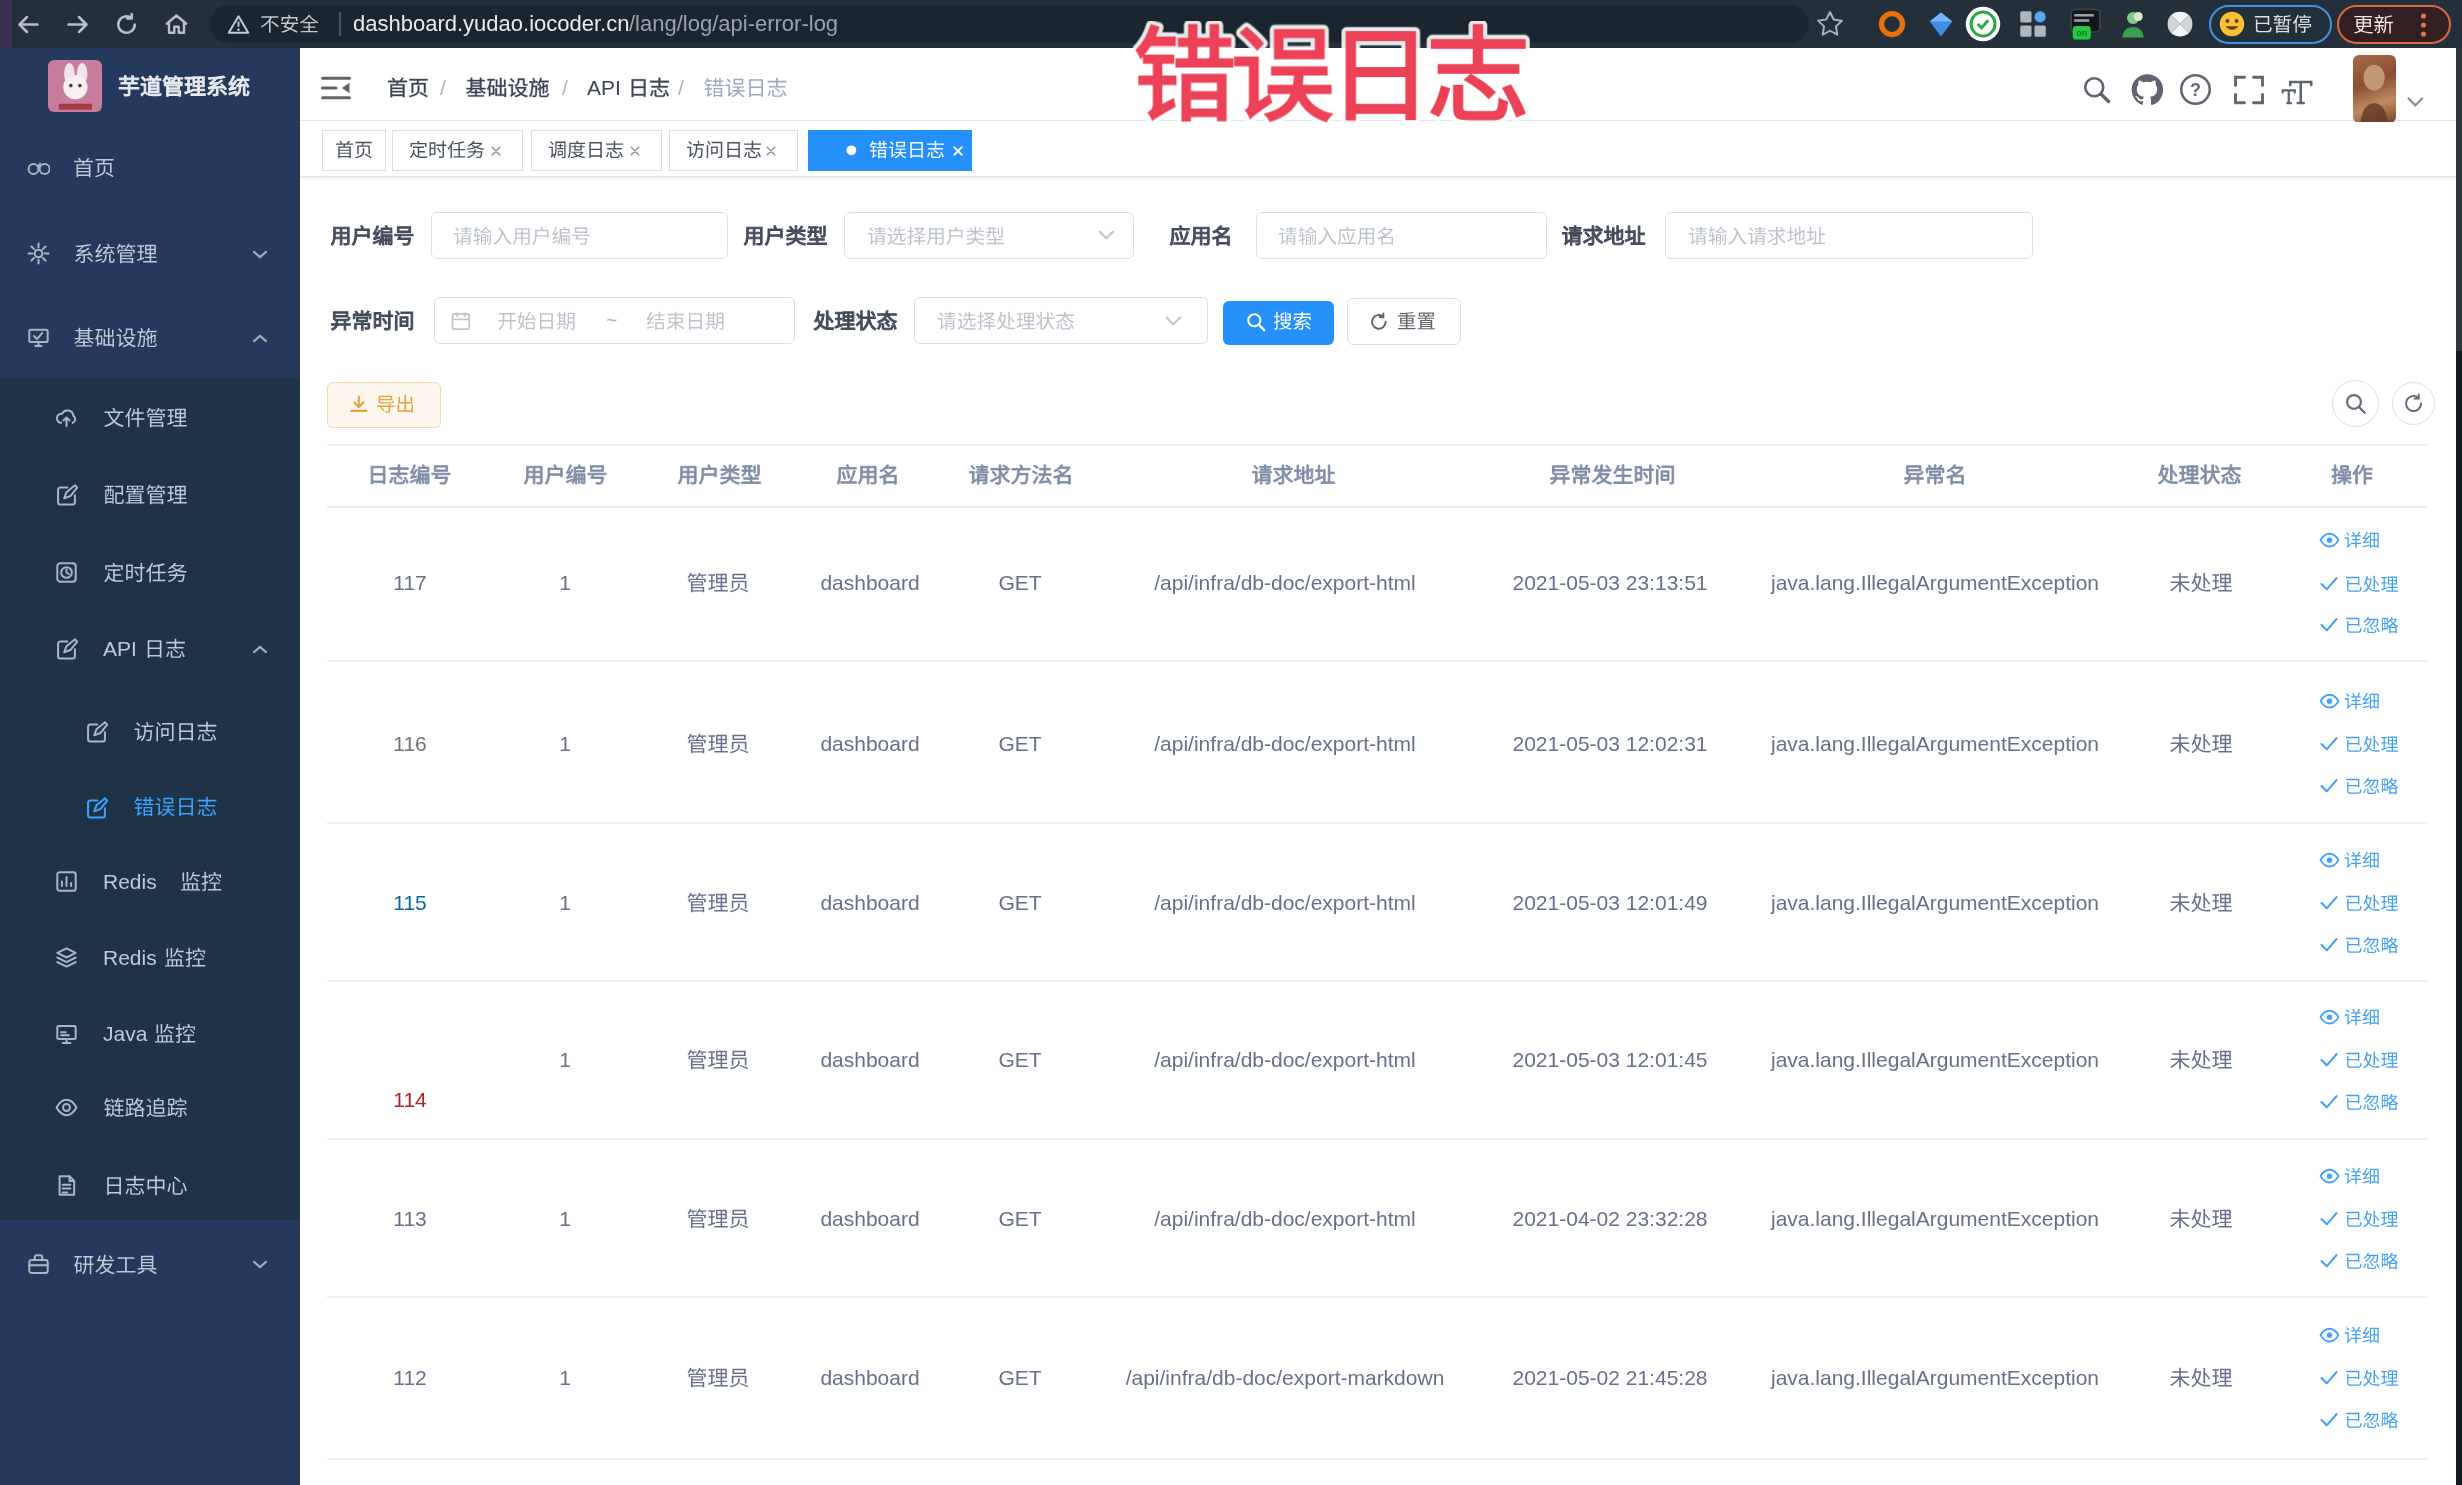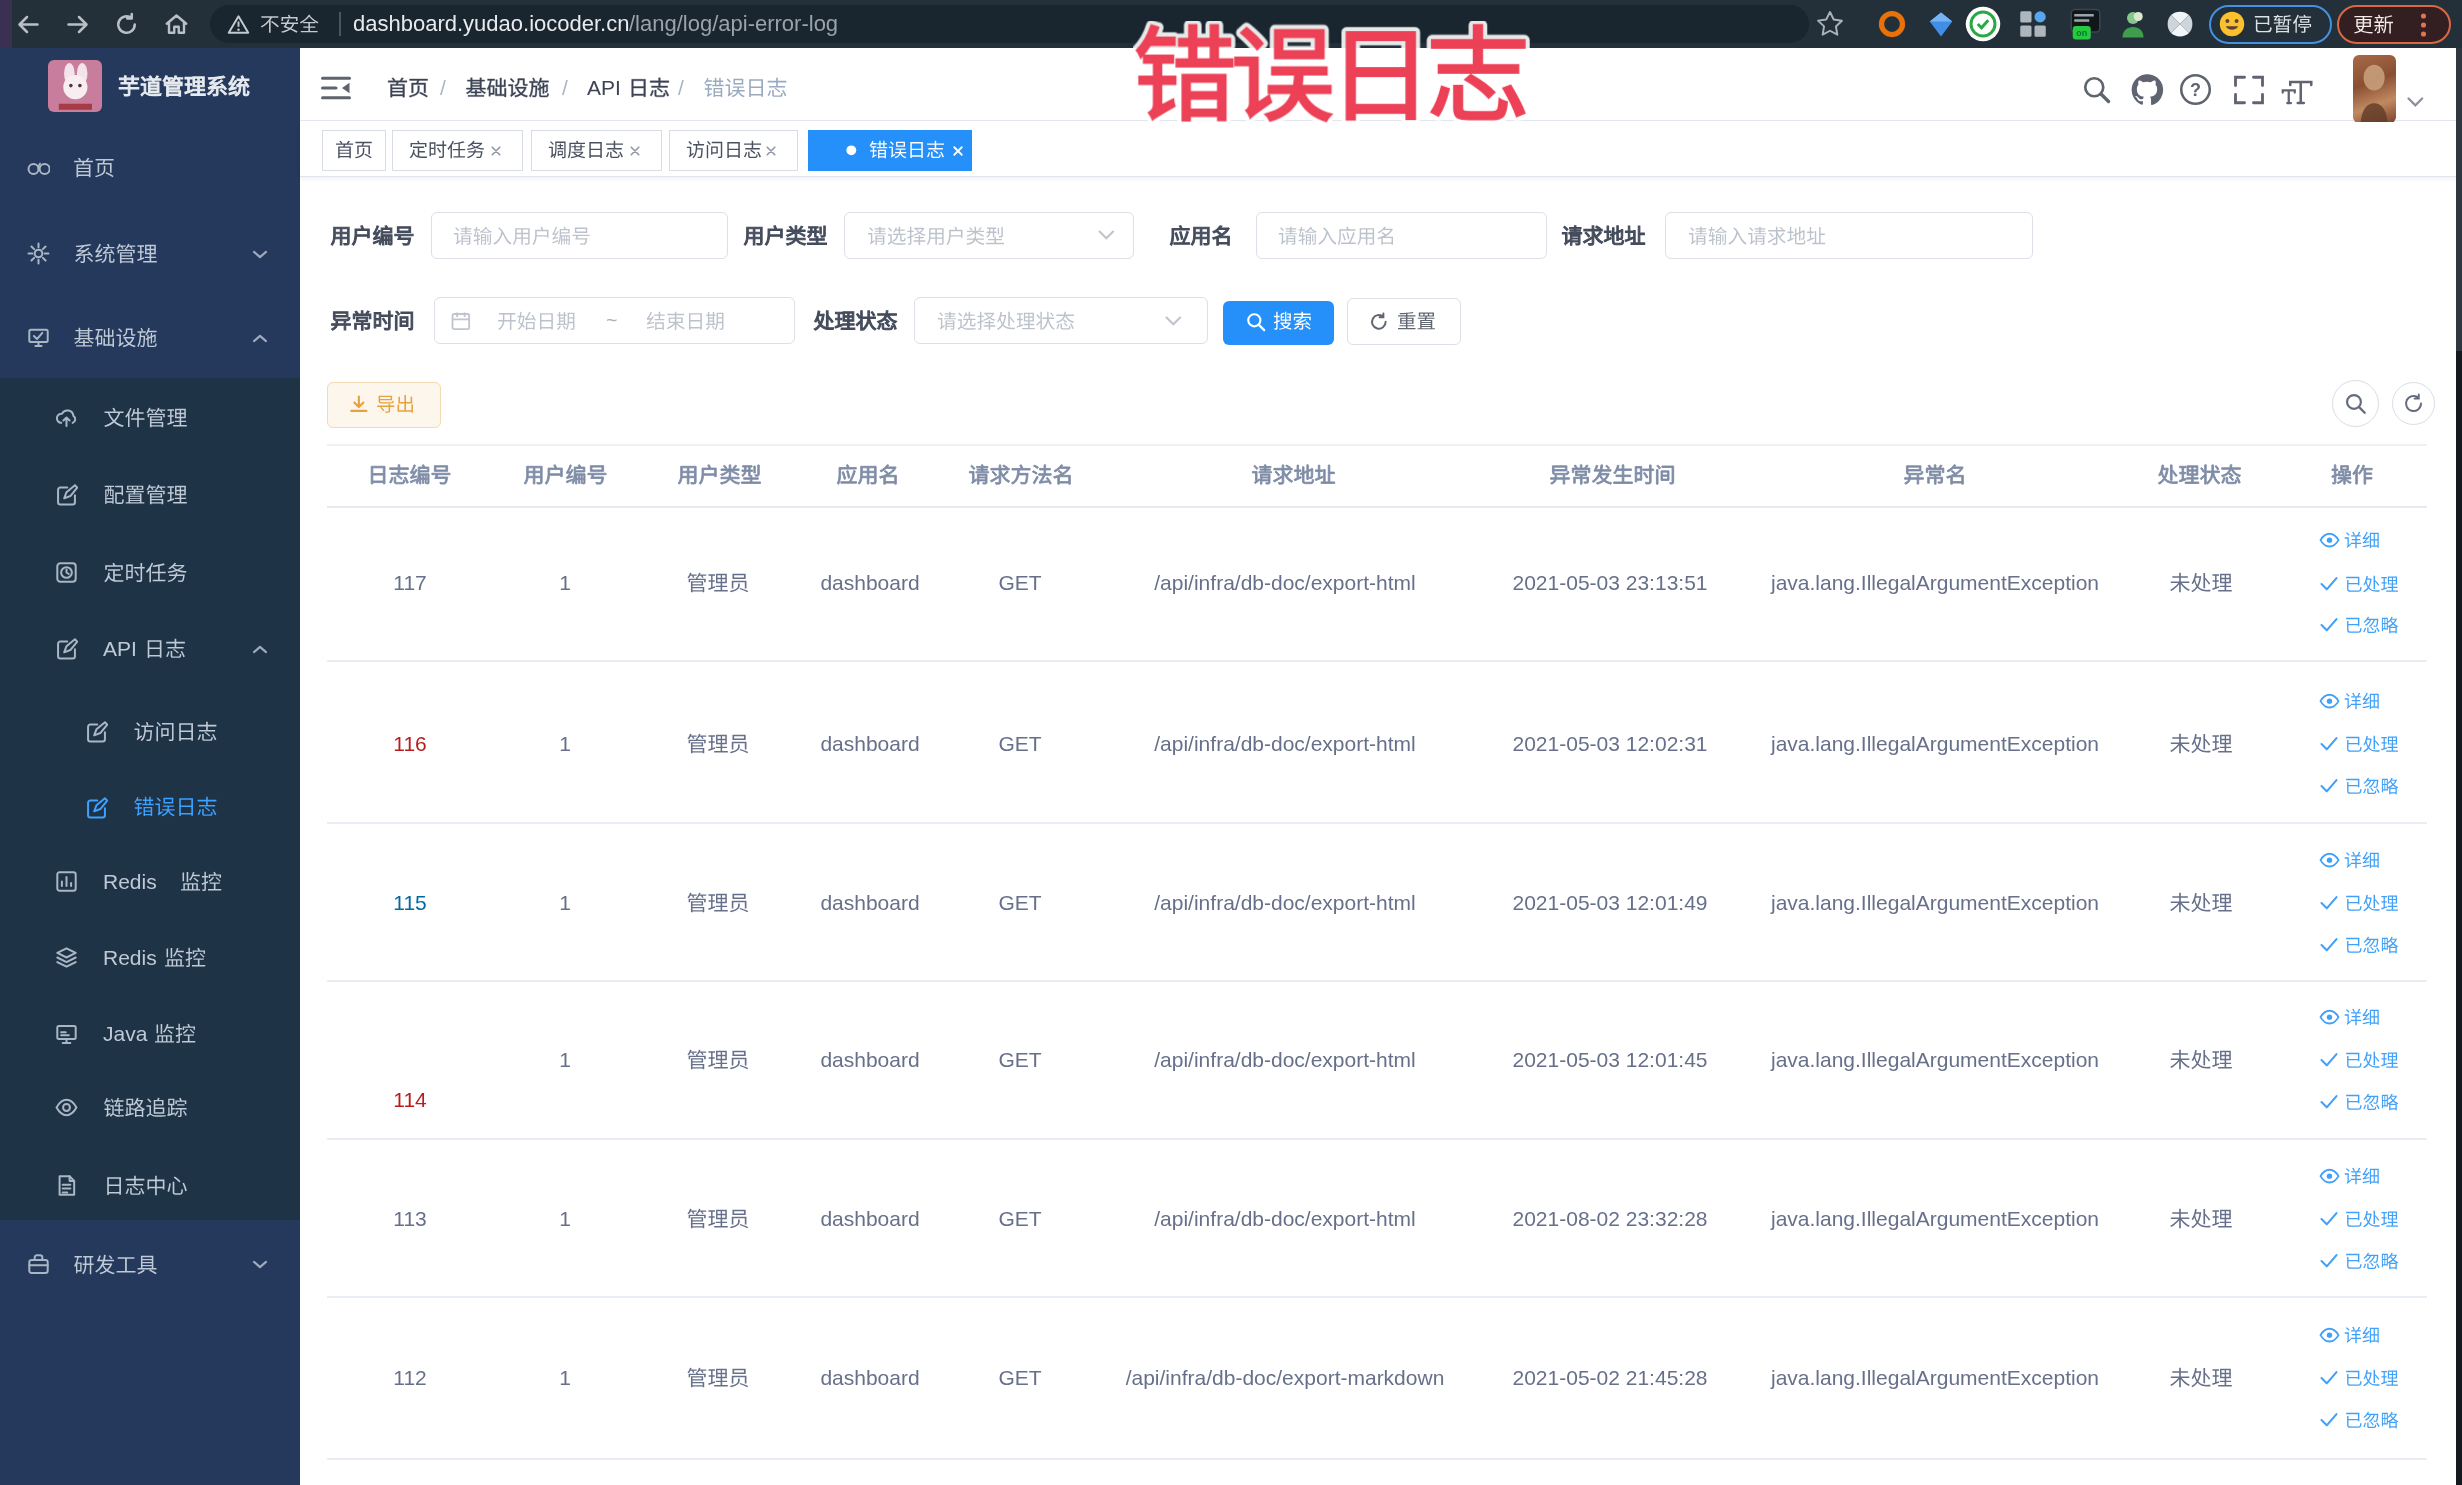--- a/index.html
+++ b/index.html
@@ -828,21 +828,21 @@
 <svg style="position:absolute;left:2320px;top:616px;" width="18" height="16.7" viewBox="0 0 24 22">
     <path d="M2 12l7 7L22 4" stroke="#41a0f8" stroke-width="2.8" fill="none" stroke-linecap="round" stroke-linejoin="round"></path>
   </svg>
 <svg style="position:absolute;left:2344px;top:616px;" width="55" height="18" viewBox="0 -880 3000 1000" fill="#41a0f8">
     <g transform="scale(1,-1)">
       <use href="#i5df2" x="0"></use>
       <use href="#i5ffd" x="1000"></use>
       <use href="#i7565" x="2000"></use>
     </g>
   </svg>
-<div style="position:absolute;left:410px;top:731px;font:400 21px 'Liberation Sans', sans-serif;color:#b91c1c;white-space:pre;line-height:25.4px;transform:translateX(-50%);">116</div>
+<div style="position:absolute;left:410px;top:731px;font:400 21px 'Liberation Sans', sans-serif;color:#737373;white-space:pre;line-height:25.4px;transform:translateX(-50%);">116</div>
 <div style="position:absolute;left:565px;top:731px;font:400 21px 'Liberation Sans', sans-serif;color:#67708a;white-space:pre;line-height:25.4px;transform:translateX(-50%);">1</div>
 <svg style="position:absolute;left:686px;top:733px;" width="64" height="21" viewBox="0 -880 3000 1000" fill="#67708a">
     <g transform="scale(1,-1)">
       <use href="#i7ba1" x="0"></use>
       <use href="#i7406" x="1000"></use>
       <use href="#i5458" x="2000"></use>
     </g>
   </svg>
 <div style="position:absolute;left:870px;top:731px;font:400 21px 'Liberation Sans', sans-serif;color:#67708a;white-space:pre;line-height:25.4px;transform:translateX(-50%);">dashboard</div>
 <div style="position:absolute;left:1020px;top:731px;font:400 21px 'Liberation Sans', sans-serif;color:#67708a;white-space:pre;line-height:25.4px;transform:translateX(-50%);">GET</div>
@@ -993,21 +993,21 @@
 <svg style="position:absolute;left:686px;top:1208px;" width="64" height="21" viewBox="0 -880 3000 1000" fill="#67708a">
     <g transform="scale(1,-1)">
       <use href="#i7ba1" x="0"></use>
       <use href="#i7406" x="1000"></use>
       <use href="#i5458" x="2000"></use>
     </g>
   </svg>
 <div style="position:absolute;left:870px;top:1206px;font:400 21px 'Liberation Sans', sans-serif;color:#67708a;white-space:pre;line-height:25.4px;transform:translateX(-50%);">dashboard</div>
 <div style="position:absolute;left:1020px;top:1206px;font:400 21px 'Liberation Sans', sans-serif;color:#67708a;white-space:pre;line-height:25.4px;transform:translateX(-50%);">GET</div>
 <div style="position:absolute;left:1285px;top:1206px;font:400 21px 'Liberation Sans', sans-serif;color:#67708a;white-space:pre;line-height:25.4px;transform:translateX(-50%);">/api/infra/db-doc/export-html</div>
-<div style="position:absolute;left:1610px;top:1206px;font:400 21px 'Liberation Sans', sans-serif;color:#67708a;white-space:pre;line-height:25.4px;transform:translateX(-50%);">2021-08-02 23:32:28</div>
+<div style="position:absolute;left:1610px;top:1206px;font:400 21px 'Liberation Sans', sans-serif;color:#67708a;white-space:pre;line-height:25.4px;transform:translateX(-50%);">2021-04-02 23:32:28</div>
 <div style="position:absolute;left:1935px;top:1206px;font:400 21px 'Liberation Sans', sans-serif;color:#67708a;white-space:pre;line-height:25.4px;transform:translateX(-50%);">java.lang.IllegalArgumentException</div>
 <svg style="position:absolute;left:2169px;top:1208px;" width="64" height="21" viewBox="0 -880 3000 1000" fill="#67708a">
     <g transform="scale(1,-1)">
       <use href="#i672a" x="0"></use>
       <use href="#i5904" x="1000"></use>
       <use href="#i7406" x="2000"></use>
     </g>
   </svg>
 <svg style="position:absolute;left:2319px;top:1167px;" width="21" height="19" viewBox="0 0 28 25">
     <path d="M2 12c3.5-6 8-8.5 12-8.5S22.5 6 26 12c-3.5 6-8 8.5-12 8.5S5.5 18 2 12Z" stroke="#41a0f8" stroke-width="2.4" fill="none"></path>

